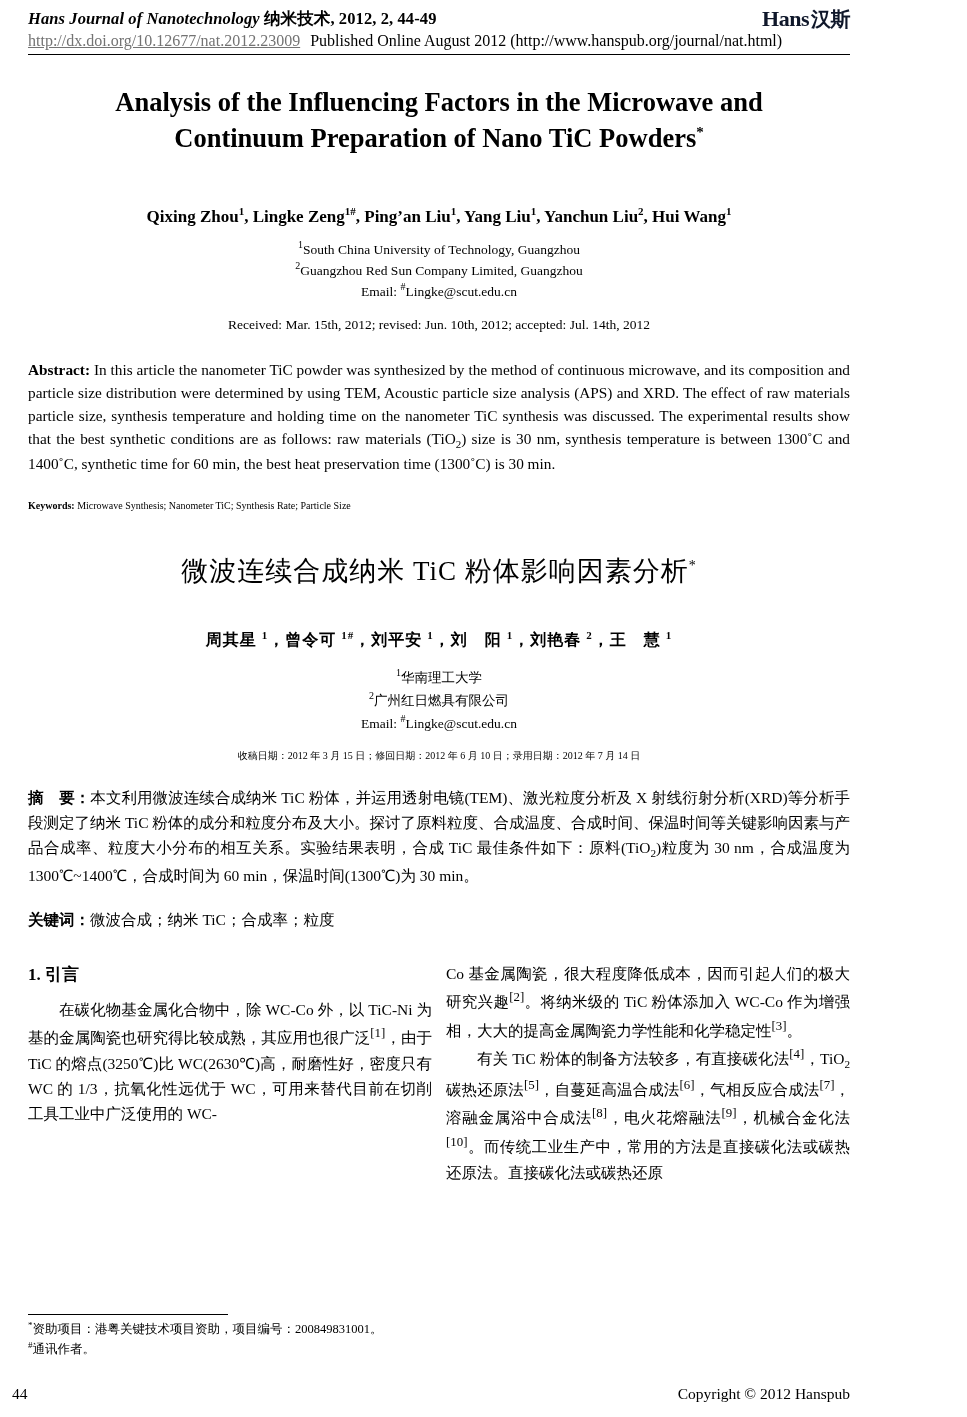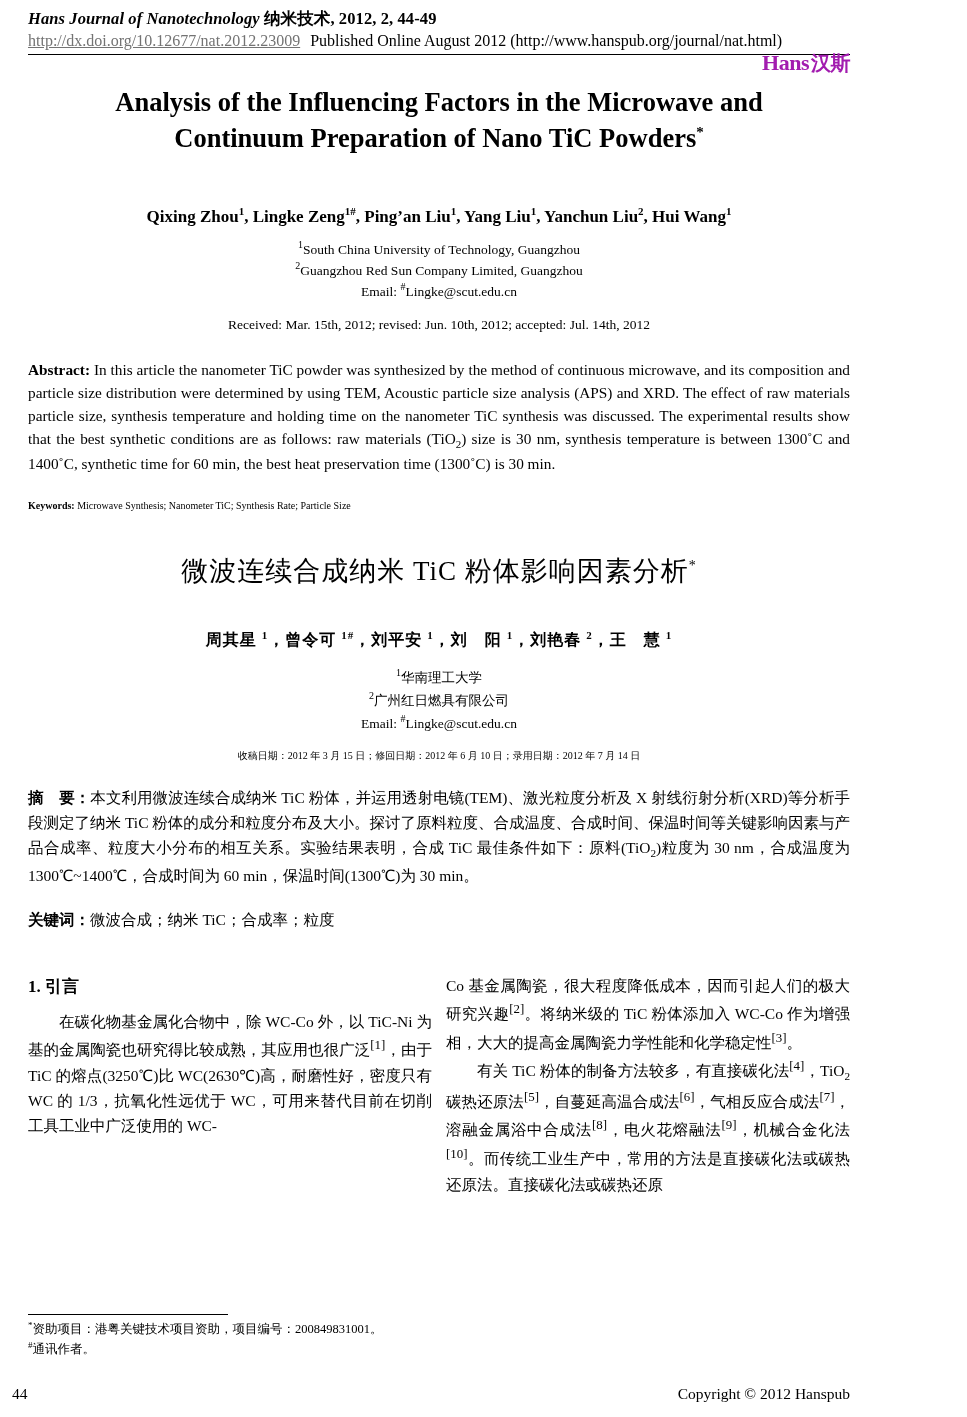--- a/index.html
+++ b/index.html
@@ -46,24 +46,23 @@
   }
   .pub-note {
     margin-left: 10px;
   }
   .logo {
     position: absolute;
     right: 0;
     top: -2px;
     font-weight: bold;
     font-size: 22px;
-    color: #a21caf;
+    color: #0f172a;
     letter-spacing: -0.5px;
     font-family: "Liberation Serif", serif;
-    margin-top: 44px;
   }
   .logo .han {
     font-size: 20px;
     margin-left: 2px;
   }
   .rule {
     border-bottom: 1.6px solid #000;
     margin-top: 2px;
   }
 
@@ -150,21 +149,21 @@
   }
   .cn-abstract b { font-weight: bold; }
   .cn-keywords {
     font-size: 15.5px;
     margin-top: 22px;
   }
   .cn-keywords b { font-weight: bold; }
 
   
   .columns {
-    margin-top: 42px;
+    margin-top: 30px;
     display: flex;
     gap: 14px;
     height: 262px;
   }
   .col {
     width: 442px;
     font-size: 15.5px;
     line-height: 1.64;
     text-align: justify;
   }

